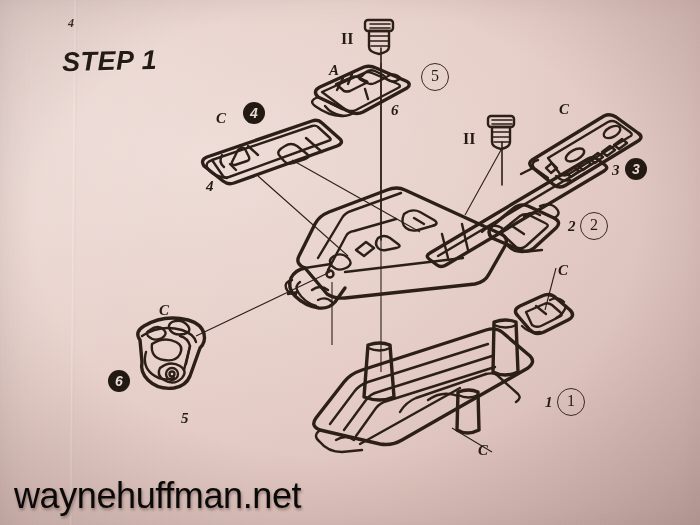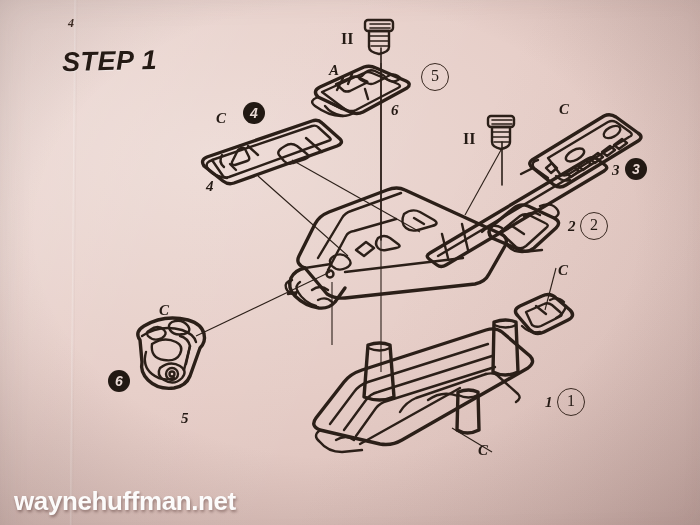--- a/index.html
+++ b/index.html
@@ -76,21 +76,21 @@
   
   .badge-open{
     position:absolute;width:26px;height:26px;border-radius:50%;
     border:1.6px solid #3a2a22;color:#241a14;background:transparent;
     font-family:"Liberation Serif", serif;font-weight:normal;
     font-size:16px;line-height:23px;text-align:center;
   }
   .watermark{
     position:absolute;left:14px;bottom:8px;
     font-family:"Liberation Sans", sans-serif;
-    font-size:26px;font-weight:700;color:#ffffff;letter-spacing:-.4px;
+    font-size:36px;font-weight:400;color:#000000;letter-spacing:-.4px;
     text-shadow:1px 2px 3px rgba(90,60,56,.55);
     opacity:.95;
   }
   svg.art{position:absolute;left:0;top:0;width:700px;height:525px;}
   .ink{fill:none;stroke:#2b1f18;stroke-linejoin:round;stroke-linecap:round;}
   .lead{fill:none;stroke:#2b1f18;stroke-width:1.1;}
   .thin{stroke-width:1.6;}
   .med{stroke-width:2.4;}
   .thick{stroke-width:3.4;}
 </style>

